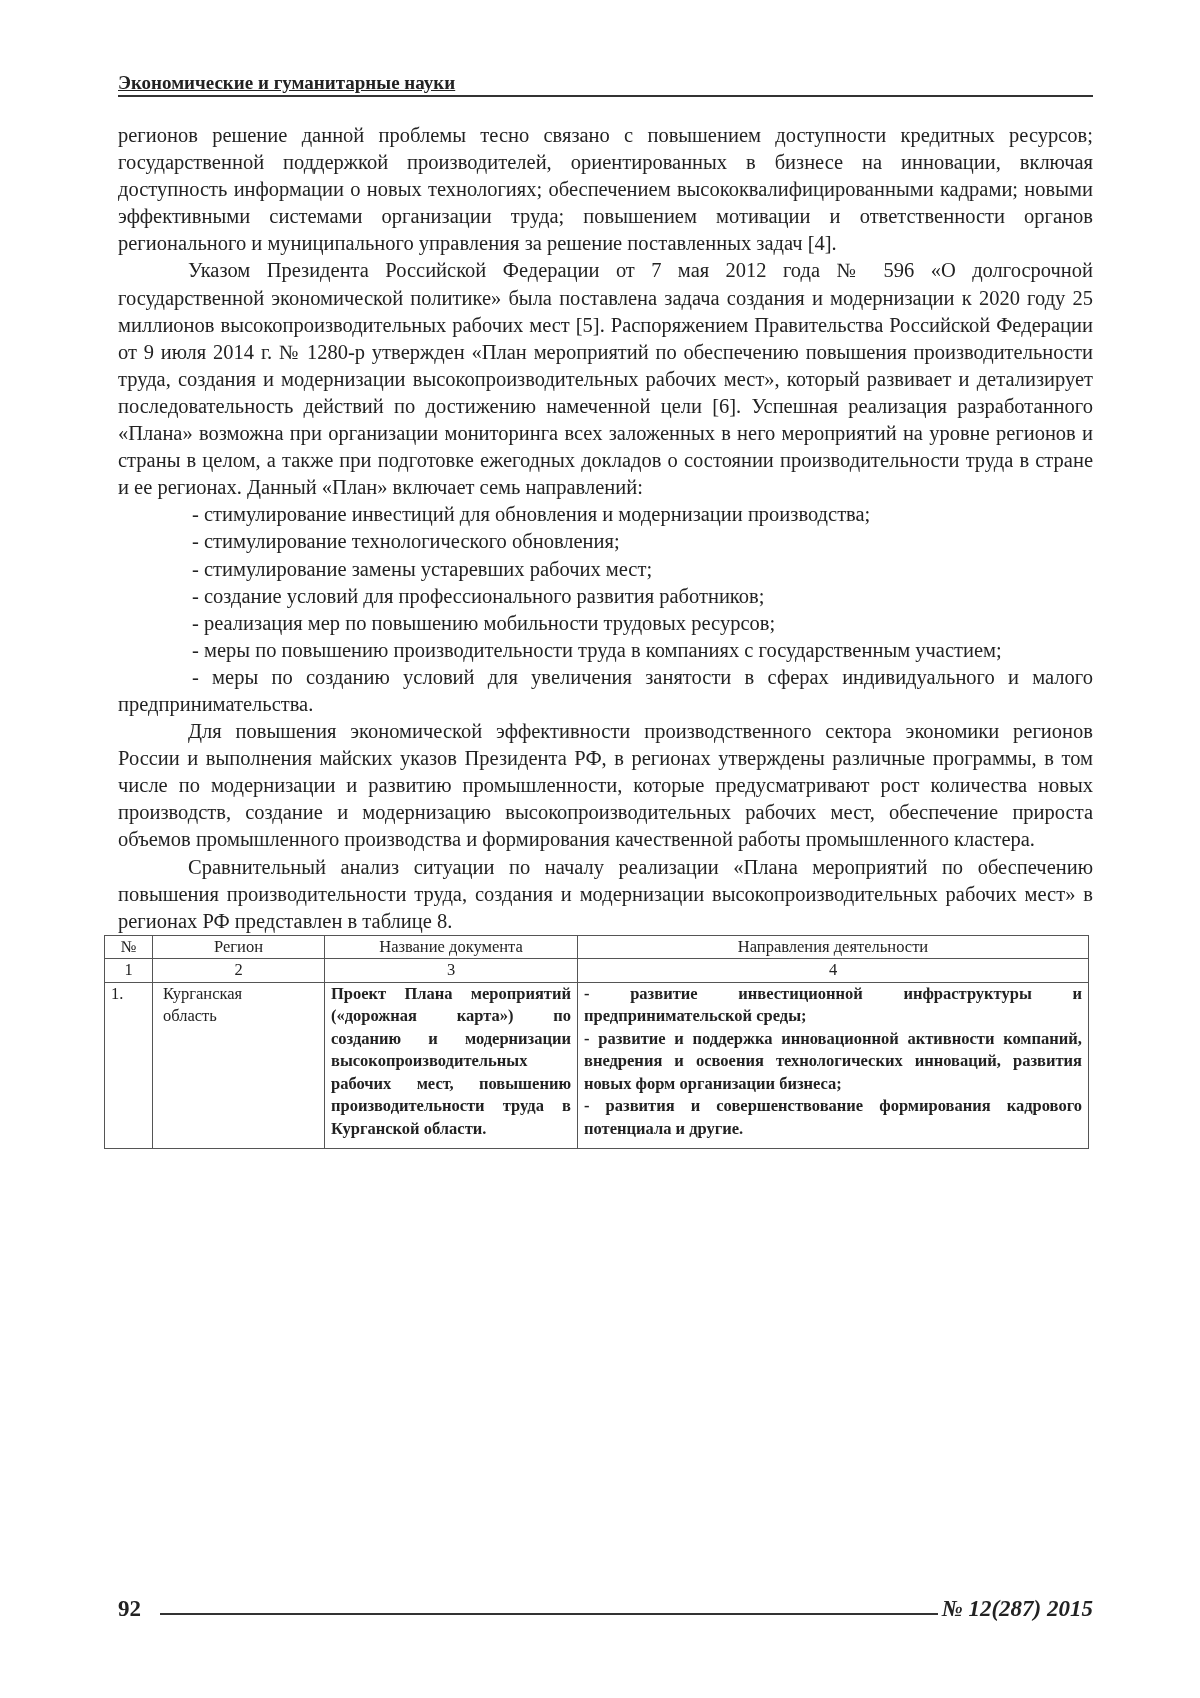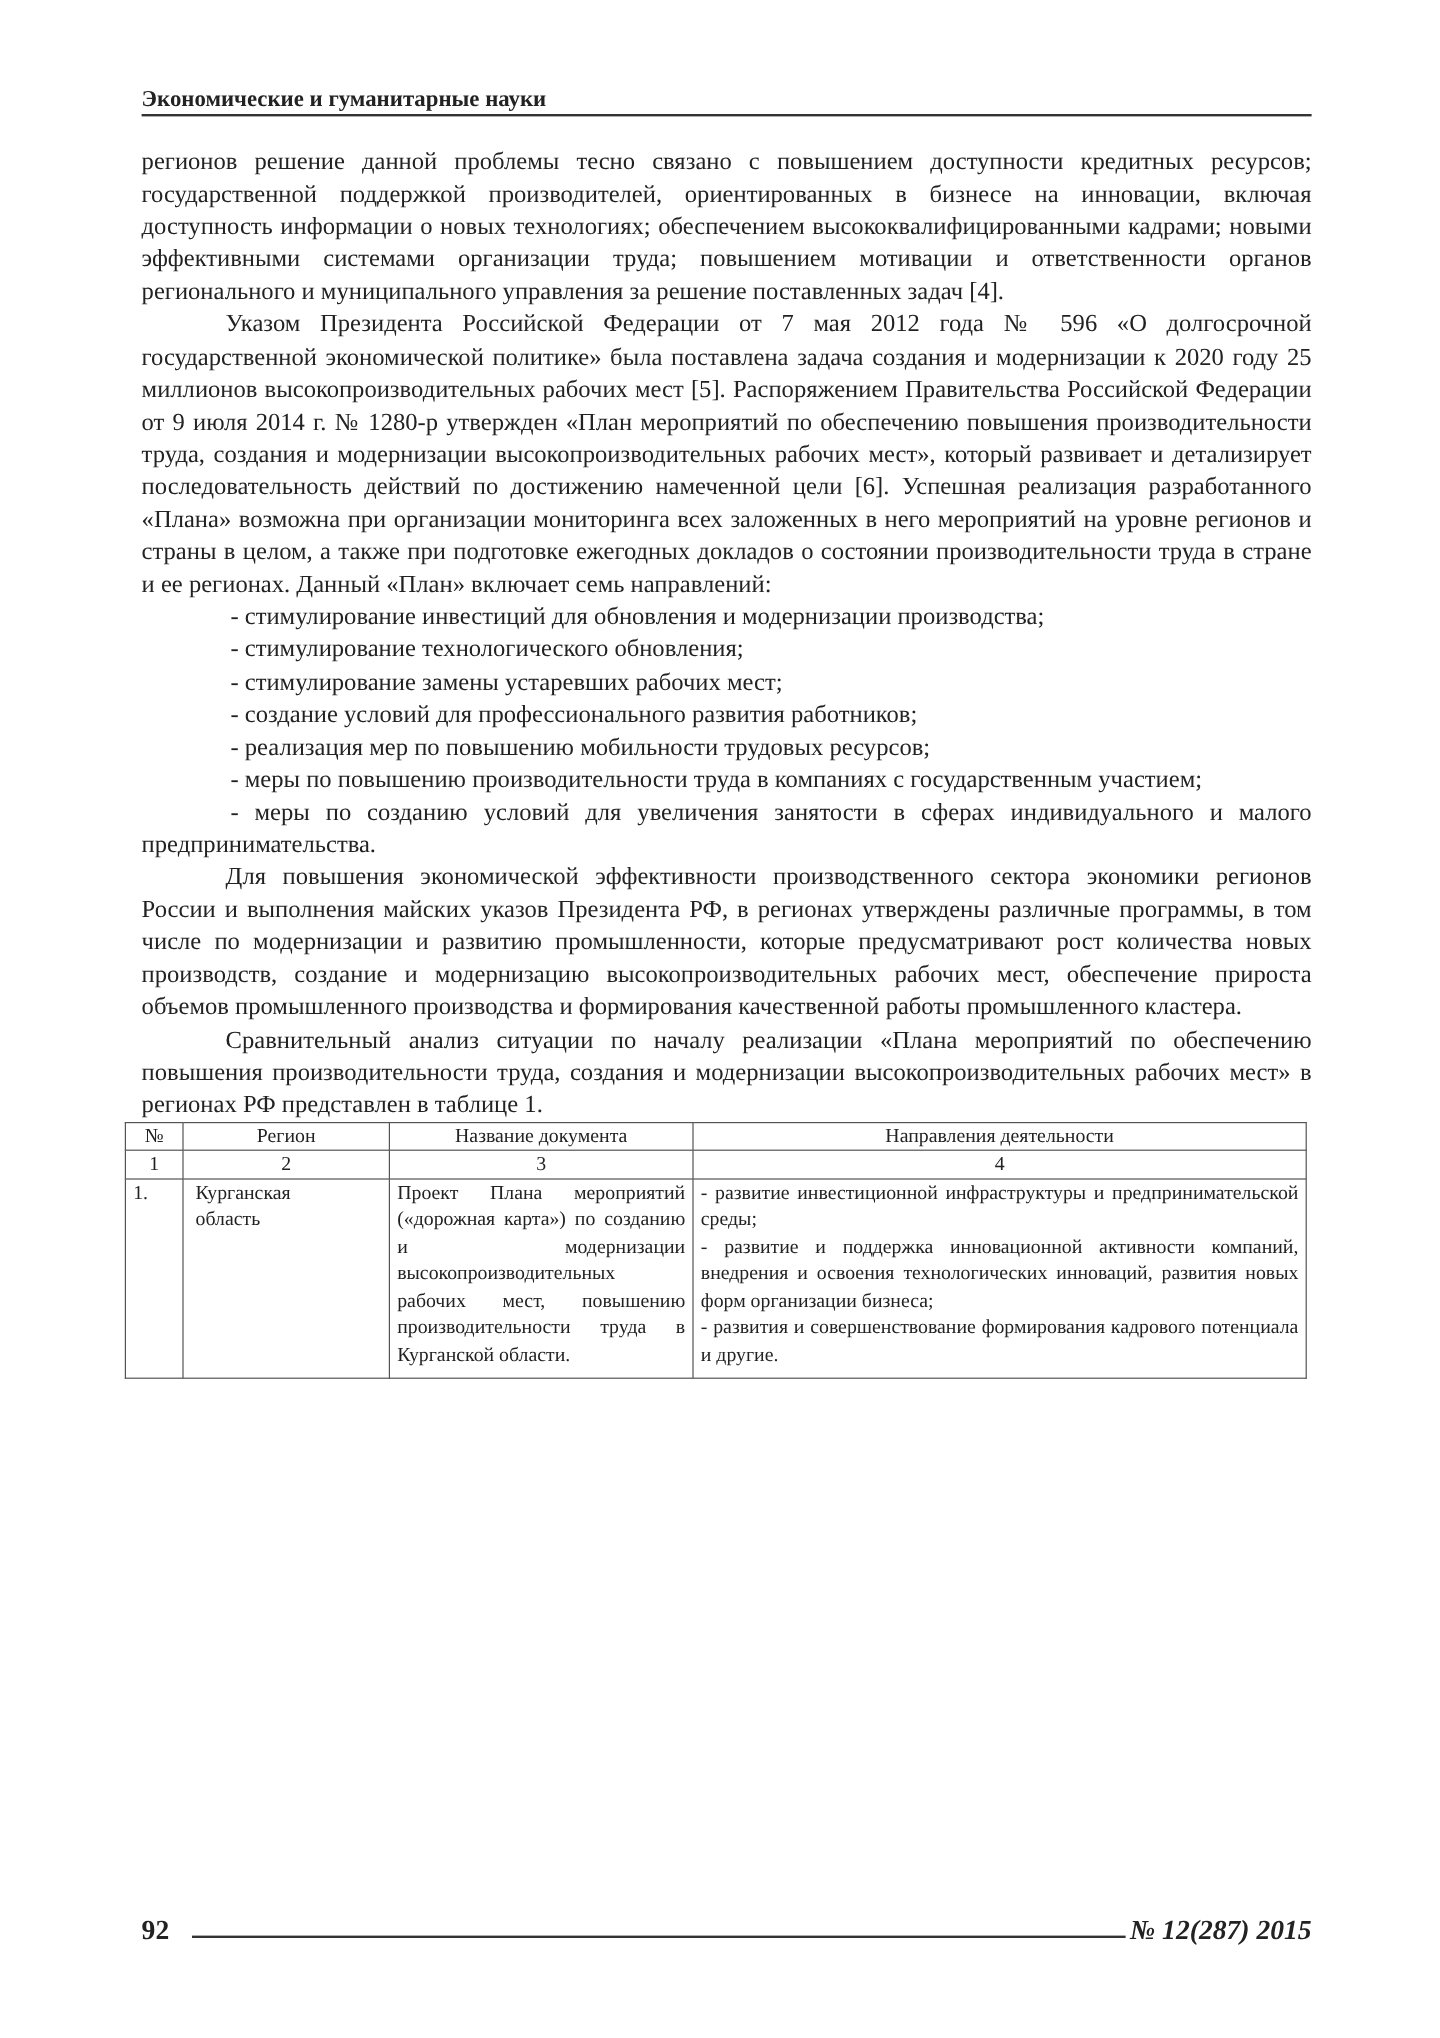--- a/index.html
+++ b/index.html
@@ -1,29 +1,29 @@
 <!DOCTYPE html>
 <html><head>
 <meta charset="utf-8">
 <style>
   html,body{margin:0;padding:0;background:#fff;}
   body{width:1200px;height:1698px;position:relative;font-family:"Liberation Serif",serif;color:#222;overflow:hidden;}
   .page{position:absolute;left:118px;top:72px;width:975px;}
-  .running-head{font-family:"Liberation Serif",serif;font-weight:bold;font-size:19px;border-bottom:2px solid #333;padding-bottom:1px;line-height:22px;}
+  .running-head{font-family:"Liberation Serif",serif;font-weight:bold;font-size:19px;border-bottom:2px solid #333;padding-bottom:1px;line-height:22px;text-decoration:underline;}
   .body{font-size:20.5px;line-height:27.1px;text-align:justify;margin-top:25px;}
   .body p{margin:0;}
   .indent{text-indent:70px;}
   .li{padding-left:74px;text-indent:0;}
   .li-wrap{text-indent:74px;}
   .caption{font-size:20.5px;line-height:27.1px;text-align:justify;text-indent:70px;margin-top:24px;}
   table{border-collapse:collapse;width:985px;margin-left:-14px;font-size:16.5px;line-height:22.5px;}
   td,th{border:1.5px solid #555;padding:0 6px;vertical-align:top;font-weight:normal;}
   th{text-align:center;}
   td.c{text-align:center;}
-  td.j{text-align:justify;}
+  td.j{text-align:justify;font-weight:bold;}
   .footer{position:absolute;left:118px;top:1596px;width:975px;height:30px;font-weight:bold;font-size:23px;}
   .footer .pnum{position:absolute;left:0;top:0;}
   .footer .line{position:absolute;left:42px;right:155px;top:17px;border-top:2px solid #333;}
   .footer .issue{position:absolute;right:0;top:0;font-style:italic;}
 </style>
 </head>
 <body>
 
 <div class="page">
   <div class="running-head">Экономические и гуманитарные науки</div>
@@ -32,21 +32,21 @@
     <p>регионов решение данной проблемы тесно связано с повышением доступности кредитных ресурсов; государственной поддержкой производителей, ориентированных в бизнесе на инновации, включая доступность информации о новых технологиях; обеспечением высококвалифицированными кадрами; новыми эффективными системами организации труда; повышением мотивации и ответственности органов регионального и муниципального управления за решение поставленных задач [4].</p>
     <p class="indent">Указом Президента Российской Федерации от 7 мая 2012 года № 596 «О долгосрочной государственной экономической политике» была поставлена задача создания и модернизации к 2020 году 25 миллионов высокопроизводительных рабочих мест [5]. Распоряжением Правительства Российской Федерации от 9 июля 2014 г. № 1280-р утвержден «План мероприятий по обеспечению повышения производительности труда, создания и модернизации высокопроизводительных рабочих мест», который развивает и детализирует последовательность действий по достижению намеченной цели [6]. Успешная реализация разработанного «Плана» возможна при организации мониторинга всех заложенных в него мероприятий на уровне регионов и страны в целом, а также при подготовке ежегодных докладов о состоянии производительности труда в стране и ее регионах. Данный «План» включает семь направлений:</p>
     <p class="li">- стимулирование инвестиций для обновления и модернизации производства;</p>
     <p class="li">- стимулирование технологического обновления;</p>
     <p class="li">- стимулирование замены устаревших рабочих мест;</p>
     <p class="li">- создание условий для профессионального развития работников;</p>
     <p class="li">- реализация мер по повышению мобильности трудовых ресурсов;</p>
     <p class="li-wrap">- меры по повышению производительности труда в компаниях с государственным участием;</p>
     <p class="li-wrap">- меры по созданию условий для увеличения занятости в сферах индивидуального и малого предпринимательства.</p>
     <p class="indent">Для повышения экономической эффективности производственного сектора экономики регионов России и выполнения майских указов Президента РФ, в регионах утверждены различные программы, в том числе по модернизации и развитию промышленности, которые предусматривают рост количества новых производств, создание и модернизацию высокопроизводительных рабочих мест, обеспечение прироста объемов промышленного производства и формирования качественной работы промышленного кластера.</p>
-    <p class="indent">Сравнительный анализ ситуации по началу реализации «Плана мероприятий по обеспечению повышения производительности труда, создания и модернизации высокопроизводительных рабочих мест» в регионах РФ представлен в таблице 1.</p>
+    <p class="indent">Сравнительный анализ ситуации по началу реализации «Плана мероприятий по обеспечению повышения производительности труда, создания и модернизации высокопроизводительных рабочих мест» в регионах РФ представлен в таблице 8.</p>
   </div>
 
 
   <table>
     <colgroup>
         <col style="width:48px">
         <col style="width:172px">
         <col style="width:253px">
         <col>
       </colgroup>

